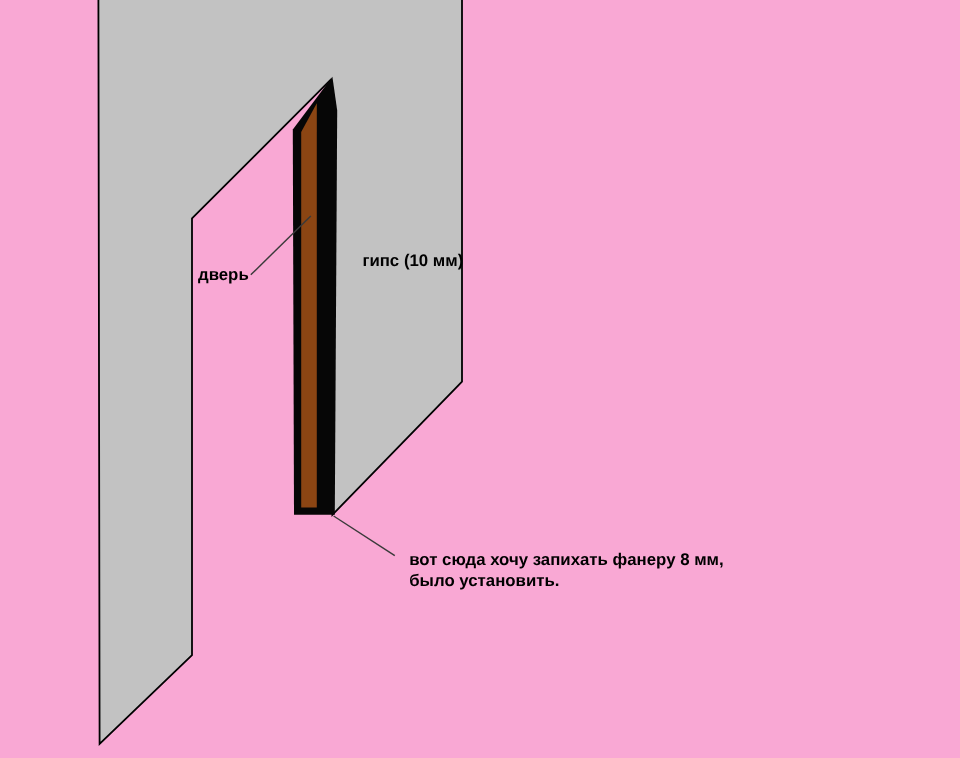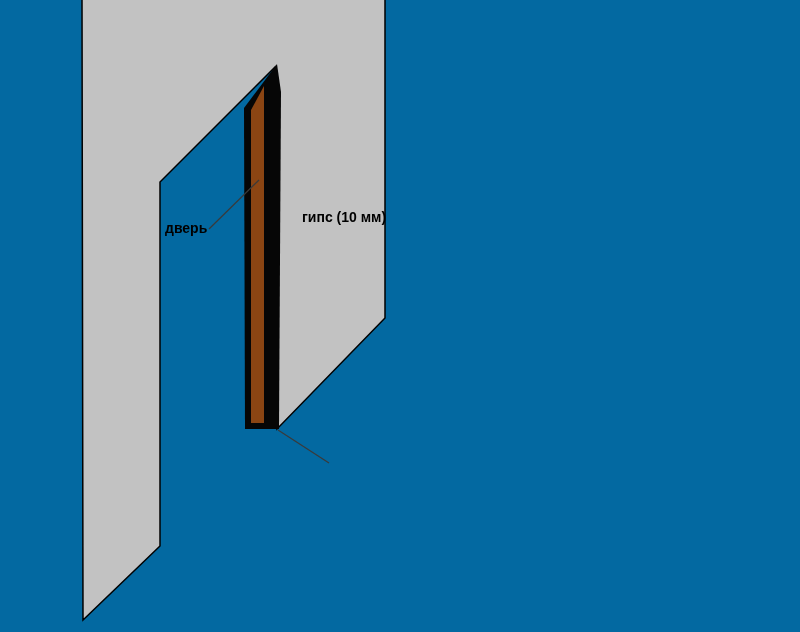--- a/index.html
+++ b/index.html
@@ -4,21 +4,21 @@
 <style>
   html, body {
     margin: 0;
     padding: 0;
     background: #ffffff;
   }
   .canvas {
     position: relative;
     width: 800px;
     height: 632px;
-    background: #0369a1;
+    background: #f9a8d4;
     overflow: hidden;
     font-family: "Liberation Sans", sans-serif;
   }
   .canvas svg {
     position: absolute;
     left: 0;
     top: 0;
   }
   .label {
     position: absolute;
@@ -48,15 +48,17 @@
     <line x1="209" y1="229" x2="259" y2="180" stroke-width="1.2" stroke="#3a3a3a"></line>
 
     <line x1="278" y1="430" x2="329" y2="463" stroke-width="1.2" stroke="#3a3a3a"></line>
   </svg>
 
   <div class="label label-door">дверь</div>
 
   <div class="label label-gypsum">гипс (10 мм)</div>
 
   <div class="label note-block">
+    <div>вот сюда хочу запихать фанеру 8 мм,</div>
+    <div>было установить.</div>
   </div>
 
 </div>
 
 </body></html>

